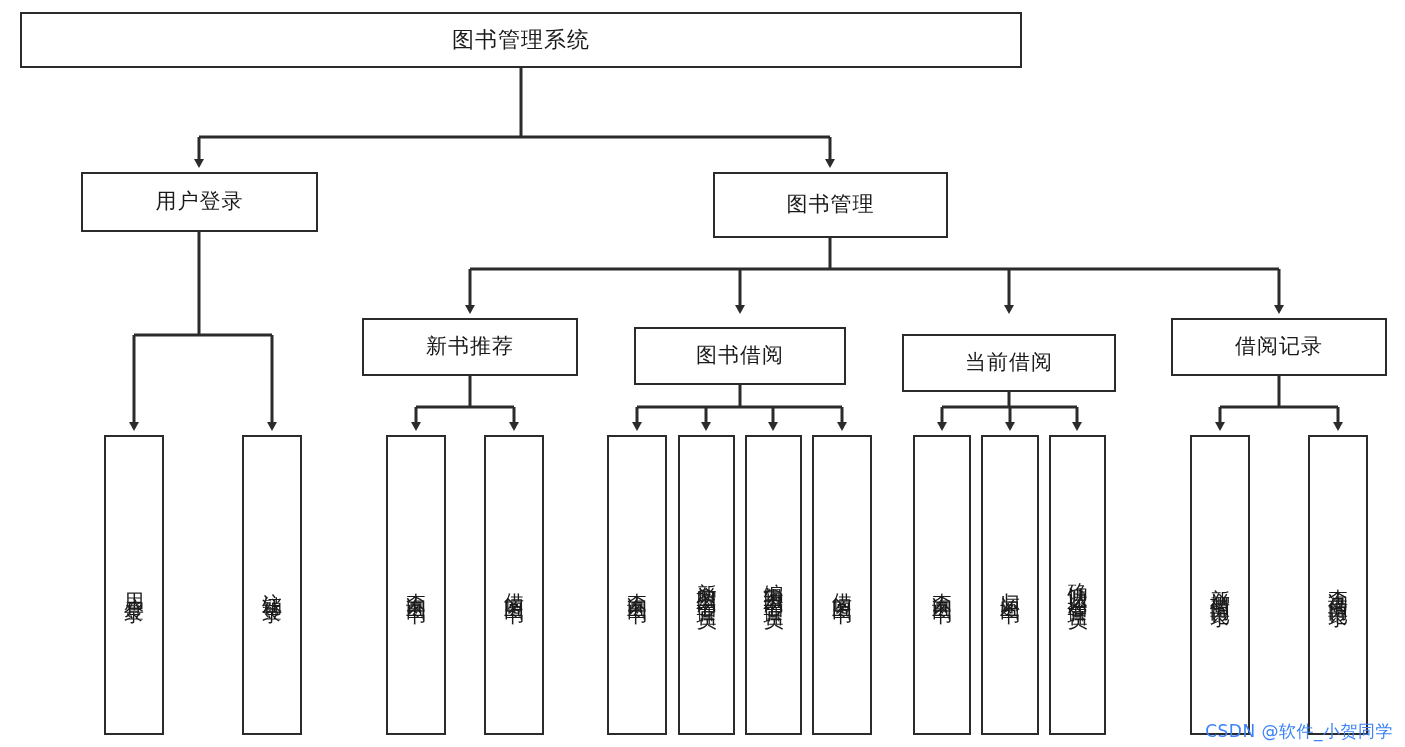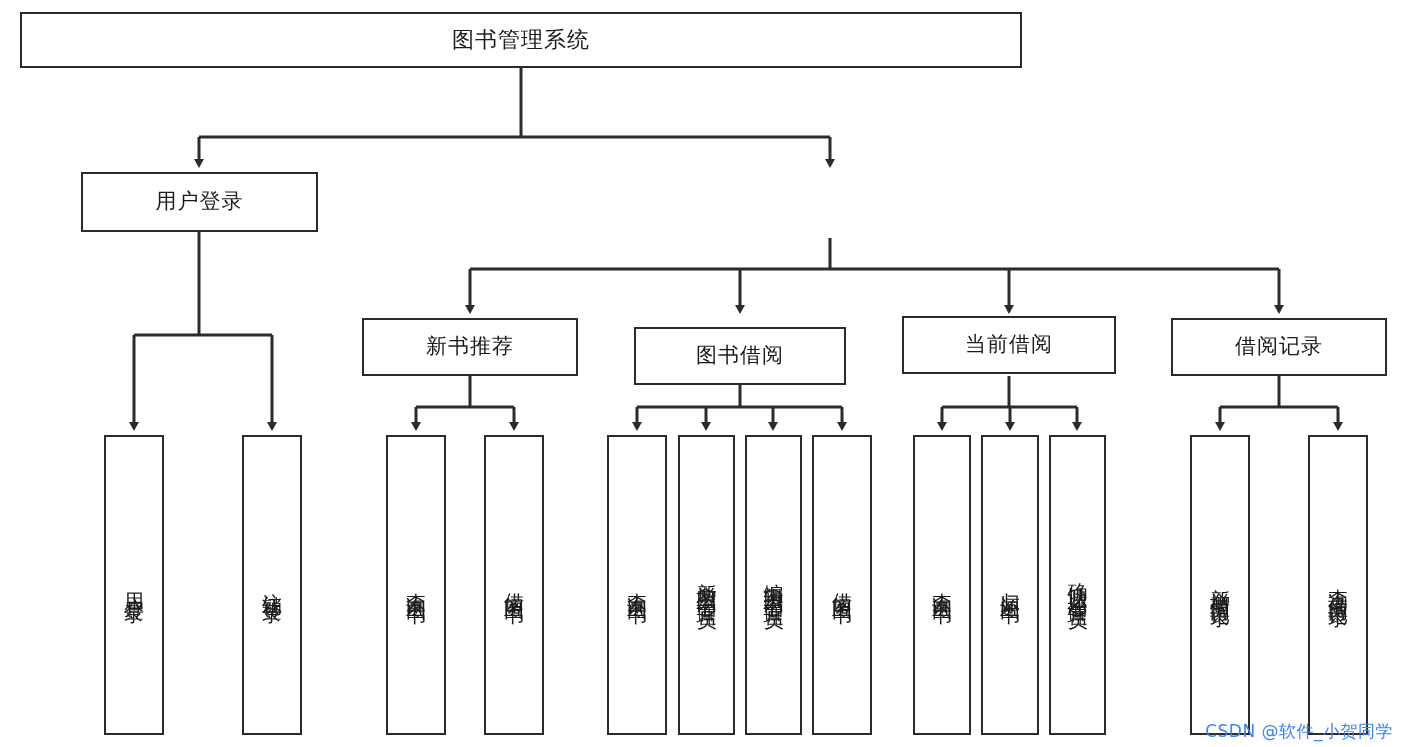--- a/index.html
+++ b/index.html
@@ -122,28 +122,31 @@
     </g>
   </svg>
 
   <div class="node horiz root" id="n-root" style="left: 20px; top: 12px; width: 1002px; height: 56px;">
     <span>图书管理系统</span>
   </div>
 
   <div class="node horiz" id="n-l2-0" style="left: 81px; top: 172px; width: 237px; height: 60px;">
     <span>用户登录</span>
   </div>
+  <div class="node horiz" id="n-l2-1" style="left: 713px; top: 172px; width: 235px; height: 66px;">
+    <span>图书管理</span>
+  </div>
 
   <div class="node horiz" id="n-l3-0" style="left: 362px; top: 318px; width: 216px; height: 58px; align-items: center;">
     <span>新书推荐</span>
   </div>
   <div class="node horiz" id="n-l3-1" style="left: 634px; top: 318px; width: 212px; height: 58px; margin-top: 9px;">
     <span>图书借阅</span>
   </div>
-  <div class="node horiz" id="n-l3-2" style="left: 902px; top: 316px; width: 214px; height: 58px;">
+  <div class="node horiz" id="n-l3-2" style="left: 902px; top: 334px; width: 214px; height: 58px;">
     <span>当前借阅</span>
   </div>
   <div class="node horiz" id="n-l3-3" style="left: 1171px; top: 318px; width: 216px; height: 58px;">
     <span>借阅记录</span>
   </div>
 
   <div class="node leaf" id="n-lf-0" style="left: 104px; top: 435px; width: 60px; height: 300px;">
     <span class="vtext">用户登录</span>
   </div>
   <div class="node leaf" id="n-lf-1" style="left: 242px; top: 435px; width: 60px; height: 300px;">

